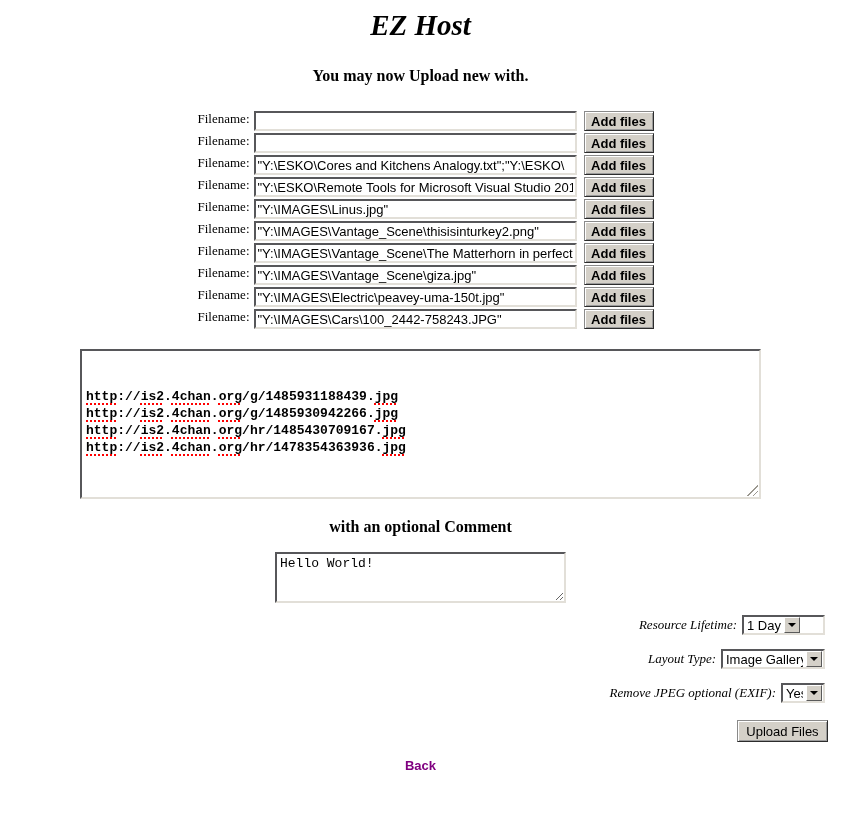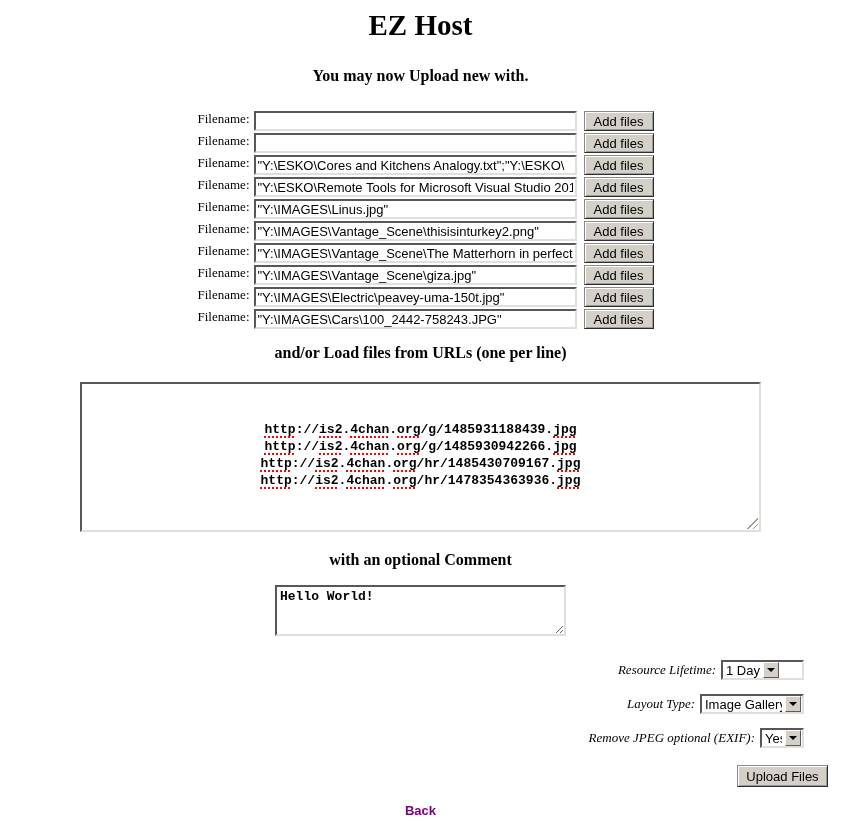--- a/index.html
+++ b/index.html
@@ -8,21 +8,21 @@
     font-family: "Liberation Sans", sans-serif;
     color: #000;
     overflow: hidden;
   }
   .page { padding-top: 8px; }
 
   
   h1.title {
     margin: 0; text-align: center;
     font-family: "Liberation Serif", serif;
-    font-size: 29px; font-weight: bold; line-height: 34px;
+    font-size: 29px; font-weight: bold; line-height: 34px; font-style: italic;
   }
   .subtitle {
     margin: 24px 0 0 0; text-align: center;
     font-family: "Liberation Serif", serif;
     font-size: 16px; font-weight: bold; line-height: 19px;
   }
   .section-heading {
     margin: 0; text-align: center;
     font-family: "Liberation Serif", serif;
     font-size: 16px; font-weight: bold; line-height: 19px;
@@ -58,33 +58,32 @@
     display: inline-block; width: 62px; text-align: right;
     font-family: "Liberation Serif", serif; font-size: 13px;
     margin-right: 4px; white-space: nowrap;
   }
   .file-input {
     width: 323px; height: 20px;
     padding: 1px 2px; margin: 0;
     font-family: "Liberation Sans", sans-serif; font-size: 13px;
     outline: none;
   }
-  .add-btn { width: 70px; height: 20px; margin-left: 7px; line-height: 17px; }
+  .add-btn { width: 70px; height: 20px; margin-left: 7px; line-height: 17px; font-weight: bold; }
 
   
   .url-box {
     position: relative;
     width: 681px; height: 150px;
     margin: 20px auto 0 auto;
     padding: 3px 4px;
     font-family: "Liberation Mono", monospace;
     font-size: 13px; font-weight: bold; line-height: 17px;
     white-space: pre; overflow: hidden;
     cursor: text;
-    text-align: center;
   }
   .url-line { height: 17px; }
   .sp {
     text-decoration-line: underline;
     text-decoration-style: dotted;
     text-decoration-color: #ff0000;
     text-decoration-thickness: 2px;
     text-underline-offset: 3px;
   }
   .grip {
@@ -93,26 +92,26 @@
     background-image: repeating-linear-gradient(-45deg, transparent 0 3px, #9a978f 3px 4px);
     clip-path: polygon(100% 0, 100% 100%, 0 100%);
   }
 
   
   .comment-wrap { text-align: center; margin-top: 16px; }
   .comment-box {
     width: 291px; height: 51px;
     padding: 2px 3px;
     font-family: "Liberation Mono", monospace;
-    font-size: 13px; font-weight: bold;
+    font-size: 13px; font-weight: normal;
     resize: both; outline: none;
   }
 
   
-  .options { margin-top: 20px; padding-right: 37px; }
+  .options { margin-top: 8px; padding-right: 16px; }
   .opt-row {
     display: flex; align-items: center; justify-content: flex-end;
     height: 20px; margin-bottom: 14px;
   }
   .opt-label {
     font-family: "Liberation Serif", serif; font-style: italic;
     font-size: 13px; margin-right: 5px; white-space: nowrap;
   }
   .win-select {
     display: inline-flex; align-items: center; justify-content: flex-start;
@@ -216,21 +215,20 @@
       <button class="win-btn add-btn" type="button">Add files</button>
     </div>
 
     <div class="file-row">
       <span class="file-label">Filename:</span>
       <input class="file-input sunken" type="text" value="&quot;Y:\IMAGES\Cars\100_2442-758243.JPG&quot;" style="">
       <button class="win-btn add-btn" type="button">Add files</button>
     </div>
   </div>
 
-  <p class="section-heading heading-urls">and/or Load files from URLs (one per line)</p>
 
   <div class="url-box sunken" id="urlBox">
     <div class="url-line"><span class="sp">http</span>://<span class="sp">is2</span>.<span class="sp">4chan</span>.<span class="sp">org</span>/g/1485931188439.<span class="sp">jpg</span></div><div class="url-line"><span class="sp">http</span>://<span class="sp">is2</span>.<span class="sp">4chan</span>.<span class="sp">org</span>/g/1485930942266.<span class="sp">jpg</span></div><div class="url-line"><span class="sp">http</span>://<span class="sp">is2</span>.<span class="sp">4chan</span>.<span class="sp">org</span>/hr/1485430709167.<span class="sp">jpg</span></div><div class="url-line"><span class="sp">http</span>://<span class="sp">is2</span>.<span class="sp">4chan</span>.<span class="sp">org</span>/hr/1478354363936.<span class="sp">jpg</span></div><span class="grip"></span>
   </div>
 
   <p class="section-heading heading-comment">with an optional Comment</p>
 
   <div class="comment-wrap">
     <textarea class="comment-box sunken" id="commentBox" style="">Hello World!</textarea>
   </div>

